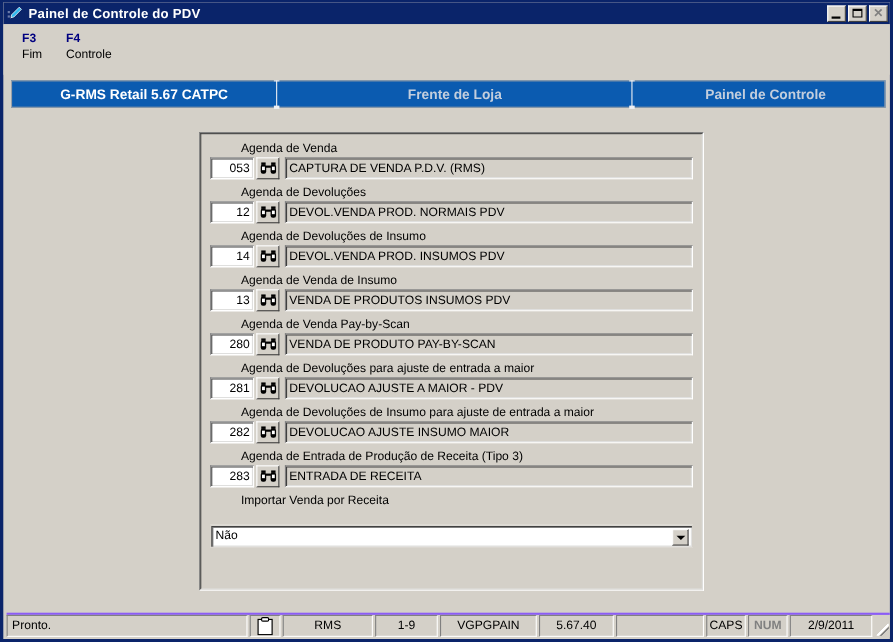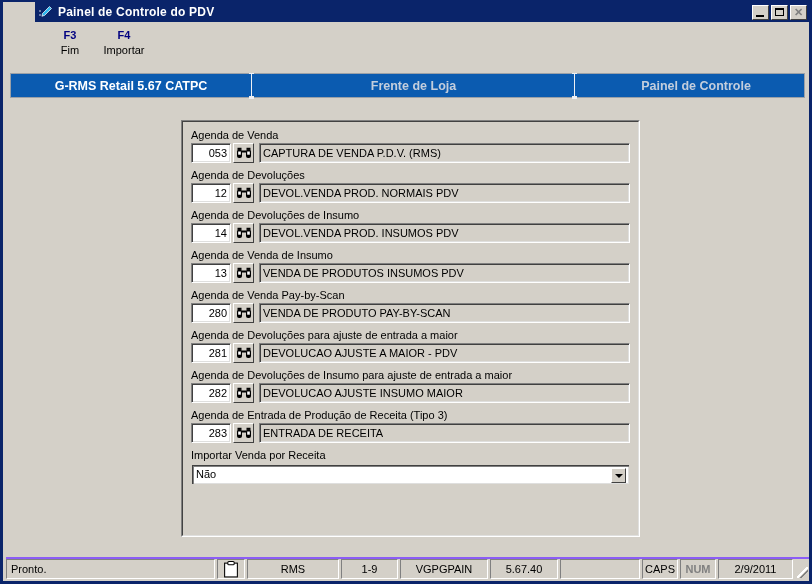--- a/index.html
+++ b/index.html
@@ -15,21 +15,20 @@
     position: relative;
     width: 812px;
     height: 584px;
     box-sizing: border-box;
     background: #d4d0c8;
     border-left: 3px solid #0a246a;
     border-top: 2px solid #0a246a;
     border-right: 3px solid #0a246a;
     border-bottom: 3px solid #0a246a;
     overflow: hidden;
-    padding-left: 32px;
   }
 
   
   .titlebar {
     height: 20px;
     background: #0a246a;
     display: flex;
     align-items: center;
     padding: 0 2px 0 3px;
     box-sizing: border-box;
@@ -90,21 +89,21 @@
   .winbtn.close .g { color: #808080; font-weight: bold; font-size: 11px; line-height: 13px;}
 
   
   .fnbar {
     height: 46px;
     position: relative;
     background: #d4d0c8;
   }
   .fnitem {
     position: absolute;
-    text-align: center;
+    text-align: left;
     font-size: 11px;
   }
   .fnkey {
     color: #000080;
     font-weight: bold;
     font-size: 11px;
     line-height: 14px;
   }
   .fnlabel {
     color: #000000;
@@ -185,20 +184,21 @@
     padding: 6px 8px;
   }
 
   .field-group { margin-bottom: 1px; }
   .field-label {
     font-size: 11px;
     color: #000000;
     line-height: 15px;
     height: 15px;
     white-space: nowrap;
+    margin-left: 28px;
   }
   .field-row {
     display: flex;
     align-items: stretch;
     height: 20px;
     margin-bottom: 5px;
   }
   .code-input {
     width: 40px;
     background: #ffffff;
@@ -249,21 +249,21 @@
     white-space: nowrap;
     overflow: hidden;
     box-shadow: inset 1px 1px 0 #404040, inset -1px -1px 0 #dfdfde;
   }
   .desc-input::before {
     content: "";
     position: absolute;
   }
 
   
-  .combo-row { height: 21px; display: flex; margin-top: 1px; }
+  .combo-row { height: 21px; display: flex; margin-top: 14px; }
   .combo {
     flex: 1 1 auto;
     background: #ffffff;
     position: relative;
     box-sizing: border-box;
     box-shadow: inset 1px 1px 0 #404040, inset 2px 2px 0 #808080,
                 inset -1px -1px 0 #dfdfde, inset -2px -2px 0 #ffffff;
     border: 1px solid #d4d0c8;
     font-size: 11px;
     color: #000000;
@@ -369,21 +369,21 @@
     </span>
   </div>
 
   <div class="fnbar">
     <div class="fnitem" style="left:17px; top:6px; width:36px;">
       <div class="fnkey">F3</div>
       <div class="fnlabel">Fim</div>
     </div>
     <div class="fnitem" style="left:57px; top:6px; width:64px;">
       <div class="fnkey">F4</div>
-      <div class="fnlabel">Importar</div>
+      <div class="fnlabel">Controle</div>
     </div>
   </div>
 
   <div class="tabstrip">
     <div class="tab active" style="flex:0 0 240px;">
       <span>G-RMS Retail 5.67 CATPC</span>
     </div>
     <div class="tab-sep"></div>
     <div class="tab inactive" style="flex:0 0 321px;">
       <span>Frente de Loja</span>
@@ -564,21 +564,21 @@
   </div>
 
   <div class="statusbar">
     <div class="sb-cell left" style="flex:1 1 auto;">Pronto.</div>
     <div class="sb-cell" style="width:28px;">
       <svg class="clip-icon" width="14" height="16" viewBox="0 0 14 16" aria-hidden="true">
         <rect x="1" y="2" width="12" height="13" fill="#ffffff" stroke="#000000" stroke-width="1"></rect>
         <rect x="4" y="0.5" width="6" height="3" rx="1" fill="#ffffff" stroke="#000000" stroke-width="1"></rect>
       </svg>
     </div>
-    <div class="sb-cell" style="width:92px;">RMS</div>
+    <div class="sb-cell" style="width:82px;">RMS</div>
     <div class="sb-cell" style="width:57px;">1-9</div>
     <div class="sb-cell" style="width:88px;">VGPGPAIN</div>
     <div class="sb-cell" style="width:68px;">5.67.40</div>
     <div class="sb-cell" style="width:80px;"></div>
     <div class="sb-cell" style="width:36px;">CAPS</div>
     <div class="sb-cell grayed" style="width:36px;font-weight:bold;">NUM</div>
     <div class="sb-cell" style="width:75px;">2/9/2011</div>
     <div class="sb-grip"></div>
   </div>
 

